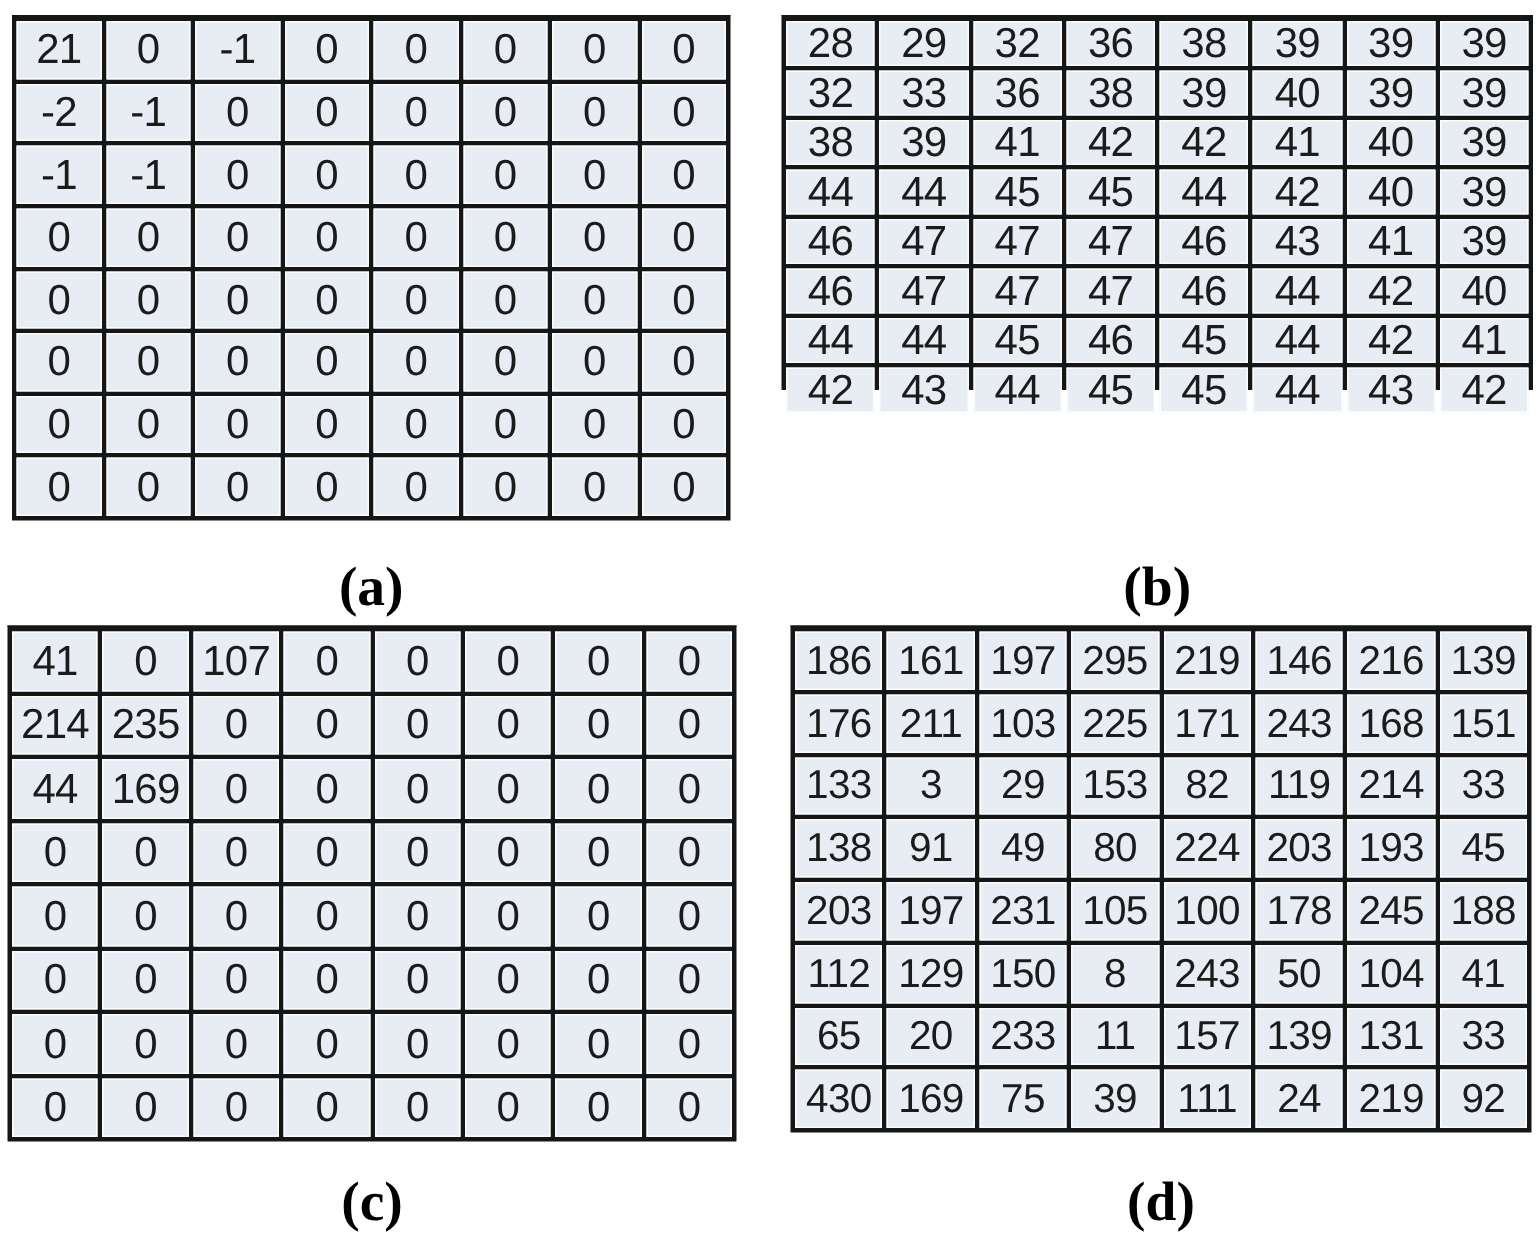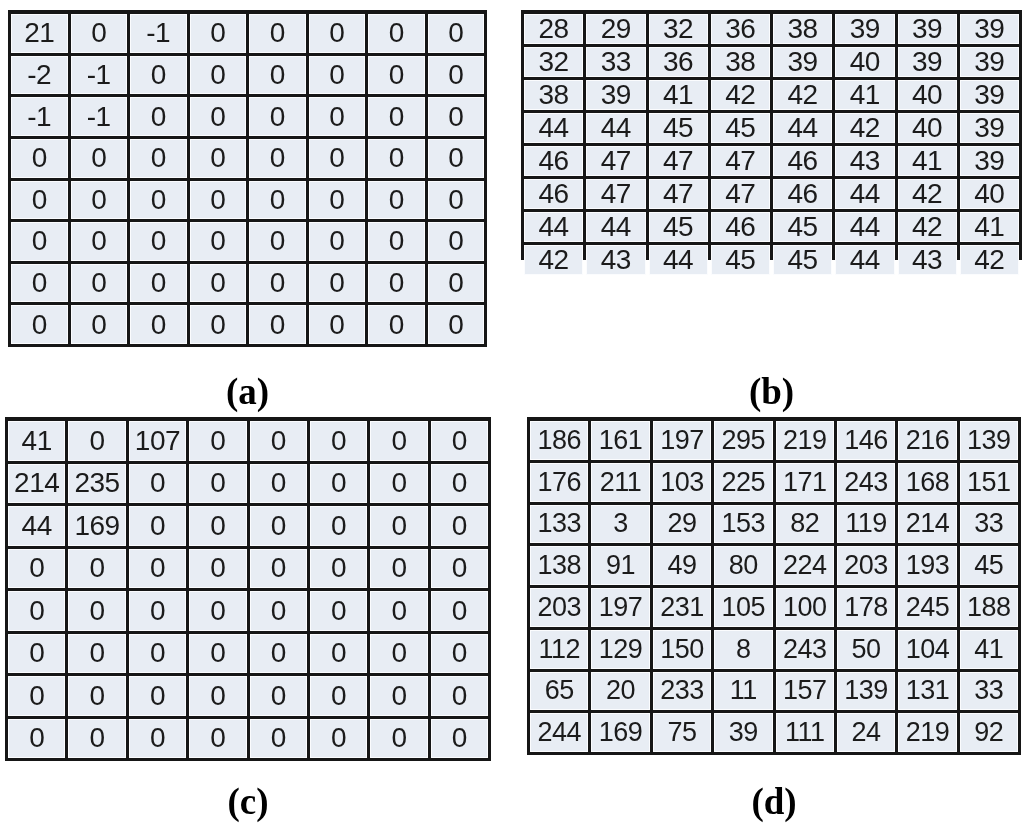--- a/index.html
+++ b/index.html
@@ -321,21 +321,21 @@
       <div class="cell">104</div>
       <div class="cell">41</div>
       <div class="cell">65</div>
       <div class="cell">20</div>
       <div class="cell">233</div>
       <div class="cell">11</div>
       <div class="cell">157</div>
       <div class="cell">139</div>
       <div class="cell">131</div>
       <div class="cell">33</div>
-      <div class="cell">244</div>
+      <div class="cell">430</div>
       <div class="cell">169</div>
       <div class="cell">75</div>
       <div class="cell">39</div>
       <div class="cell">111</div>
       <div class="cell">24</div>
       <div class="cell">219</div>
       <div class="cell">92</div>
     </div>
 
   <div class="panel-label label-c">(c)</div>

